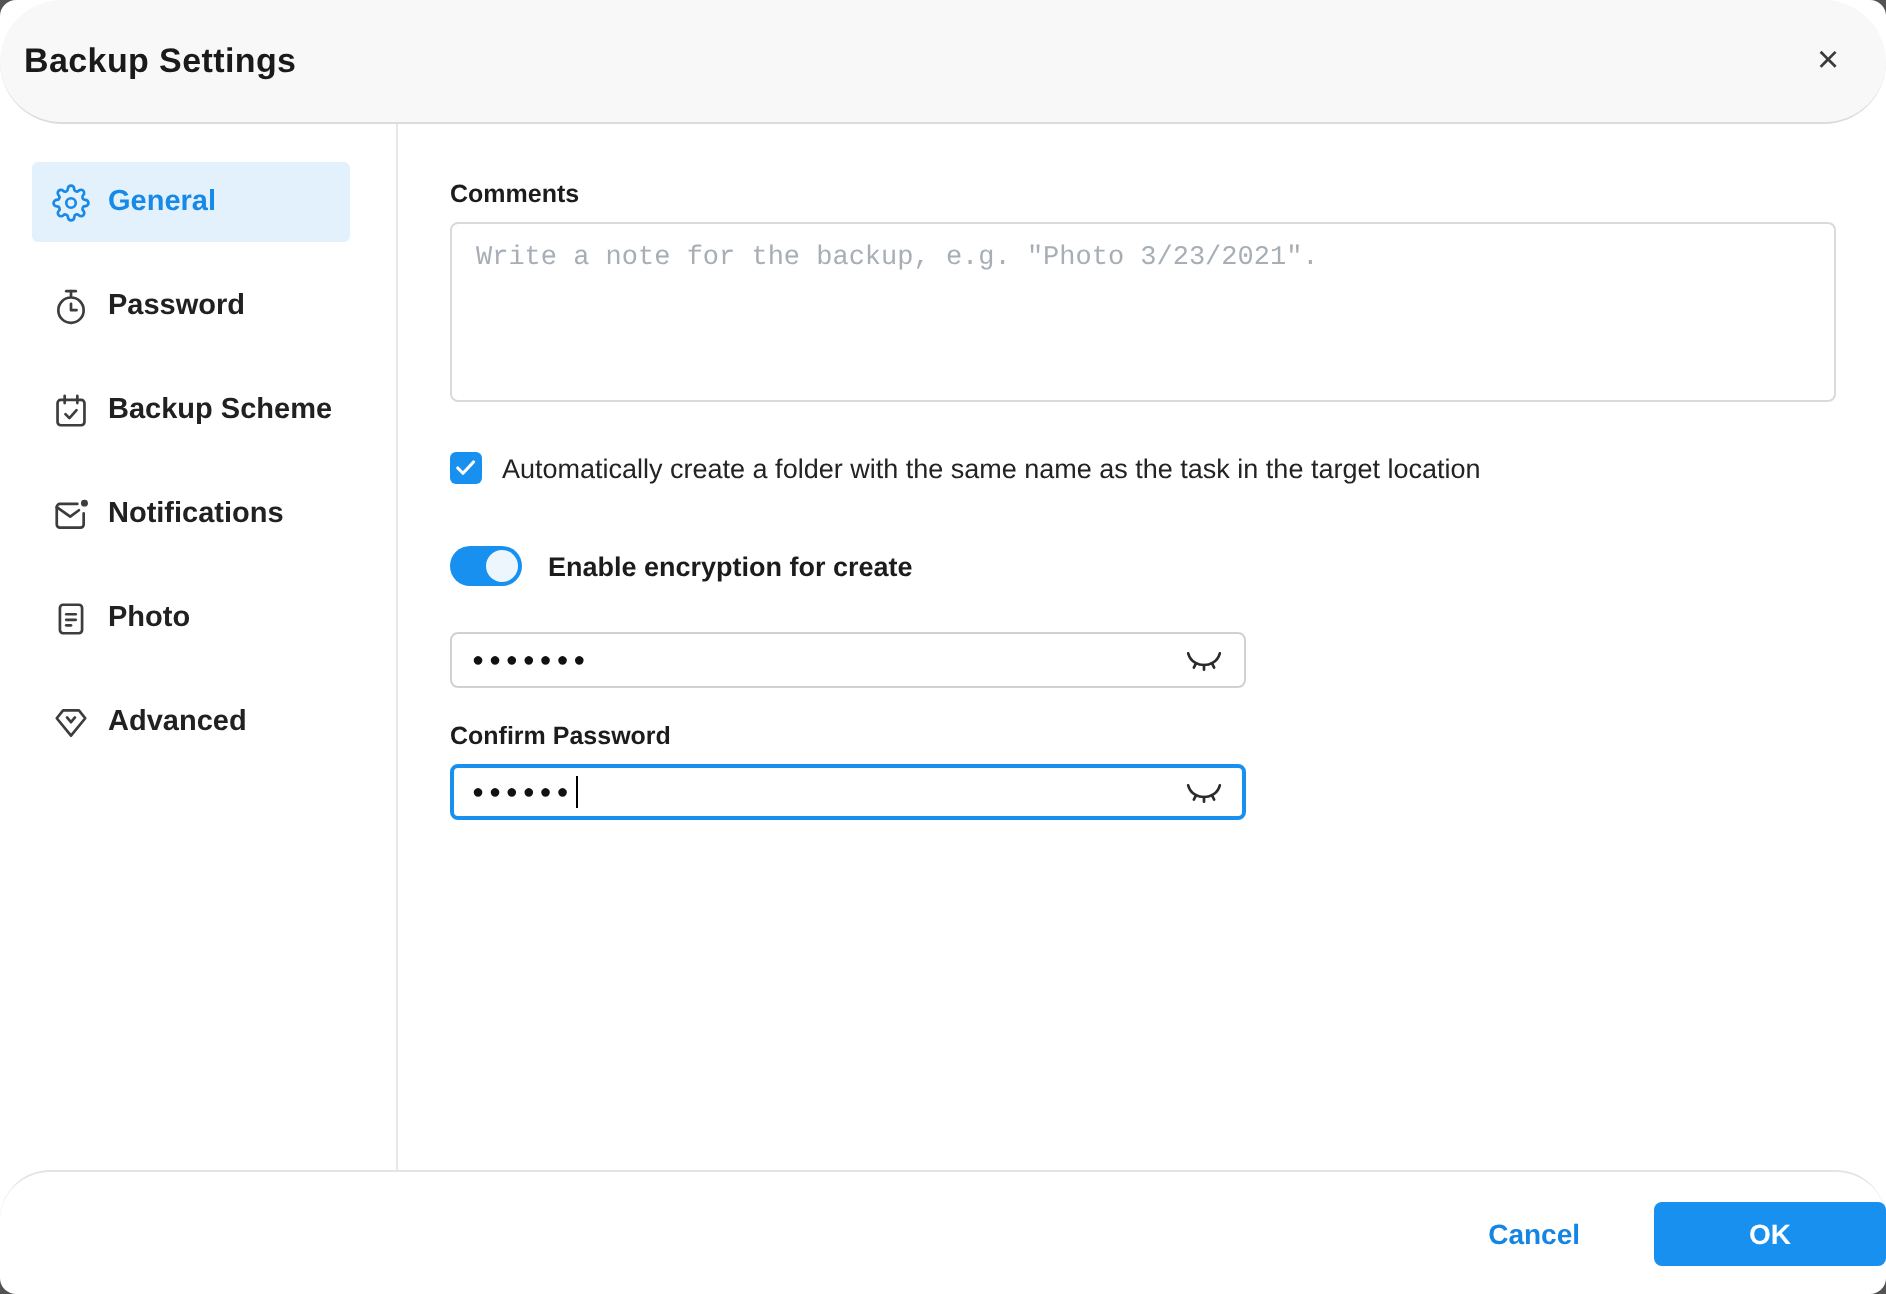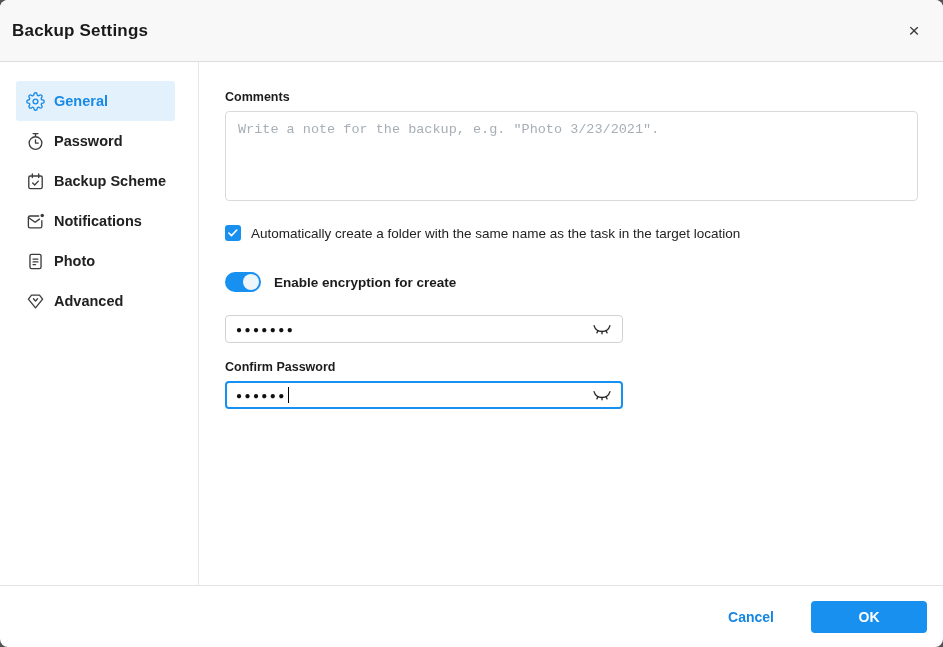--- a/index.html
+++ b/index.html
@@ -16,38 +16,39 @@
     overflow: hidden;
     display: flex; flex-direction: column;
   }
   
   .header {
     height: 62px; flex: 0 0 62px;
     background: #f8f8f9;
     border-bottom: 1px solid #dcdcdc;
     display: flex; align-items: center;
     padding: 0 15px 0 12px;
+    border-radius: 31px;
   }
   .title { font-size: 17px; font-weight: 700; color: #1a1a1a; letter-spacing: .2px; }
   .close-btn {
     margin-left: auto;
     width: 28px; height: 28px;
     display: flex; align-items: center; justify-content: center;
     font-size: 19px; color: #3a3a3a; cursor: pointer;
     line-height: 1;
   }
   
   .body { flex: 1; display: flex; min-height: 0; }
   .sidebar {
     width: 199px; flex: 0 0 199px;
     border-right: 1px solid #e7e7e7;
     padding: 19px 23px 0 16px;
   }
   .side-item {
-    height: 40px; margin-bottom: 0;
+    height: 40px; margin-bottom: 12px;
     display: flex; align-items: center;
     padding-left: 10px; gap: 9px;
     border-radius: 3px; cursor: pointer;
     font-size: 14.5px; font-weight: 600; color: #212121;
   }
   .side-item svg { width: 19px; height: 19px; stroke: #3d3d3d; flex: 0 0 19px; }
   .side-item.selected { background: #e3f1fd; color: #1789e6; }
   .side-item.selected svg { stroke: #1789e6; }
   .side-item svg .fill-dot { fill: #3d3d3d; stroke: none; }
   
@@ -90,21 +91,21 @@
   .pw-field.focused { border: 2px solid #1890f0; padding: 0 9px; }
   .dots { font-size: 10px; letter-spacing: 2.4px; color: #111; line-height: 1; padding-top: 2px; }
   .caret { width: 1.5px; height: 16px; background: #000; margin-left: 1px; }
   .eye { margin-left: auto; width: 20px; height: 16px; cursor: pointer; display: flex; align-items: center; }
   .eye svg { width: 20px; height: 16px; stroke: #2b2b2b; }
   
   .footer {
     height: 62px; flex: 0 0 62px;
     border-top: 1px solid #e4e4e4;
     display: flex; align-items: center; justify-content: flex-end;
-    padding-right: 16px;
+    border-radius: 25px;
   }
   .cancel-btn {
     font-size: 14px; font-weight: 700; color: #1585e4;
     background: none; border: none; cursor: pointer;
     margin-right: 37px;
     font-family: "Liberation Sans", sans-serif;
   }
   .ok-btn {
     width: 116px; height: 32px;
     background: #1890f0; color: #fff;

